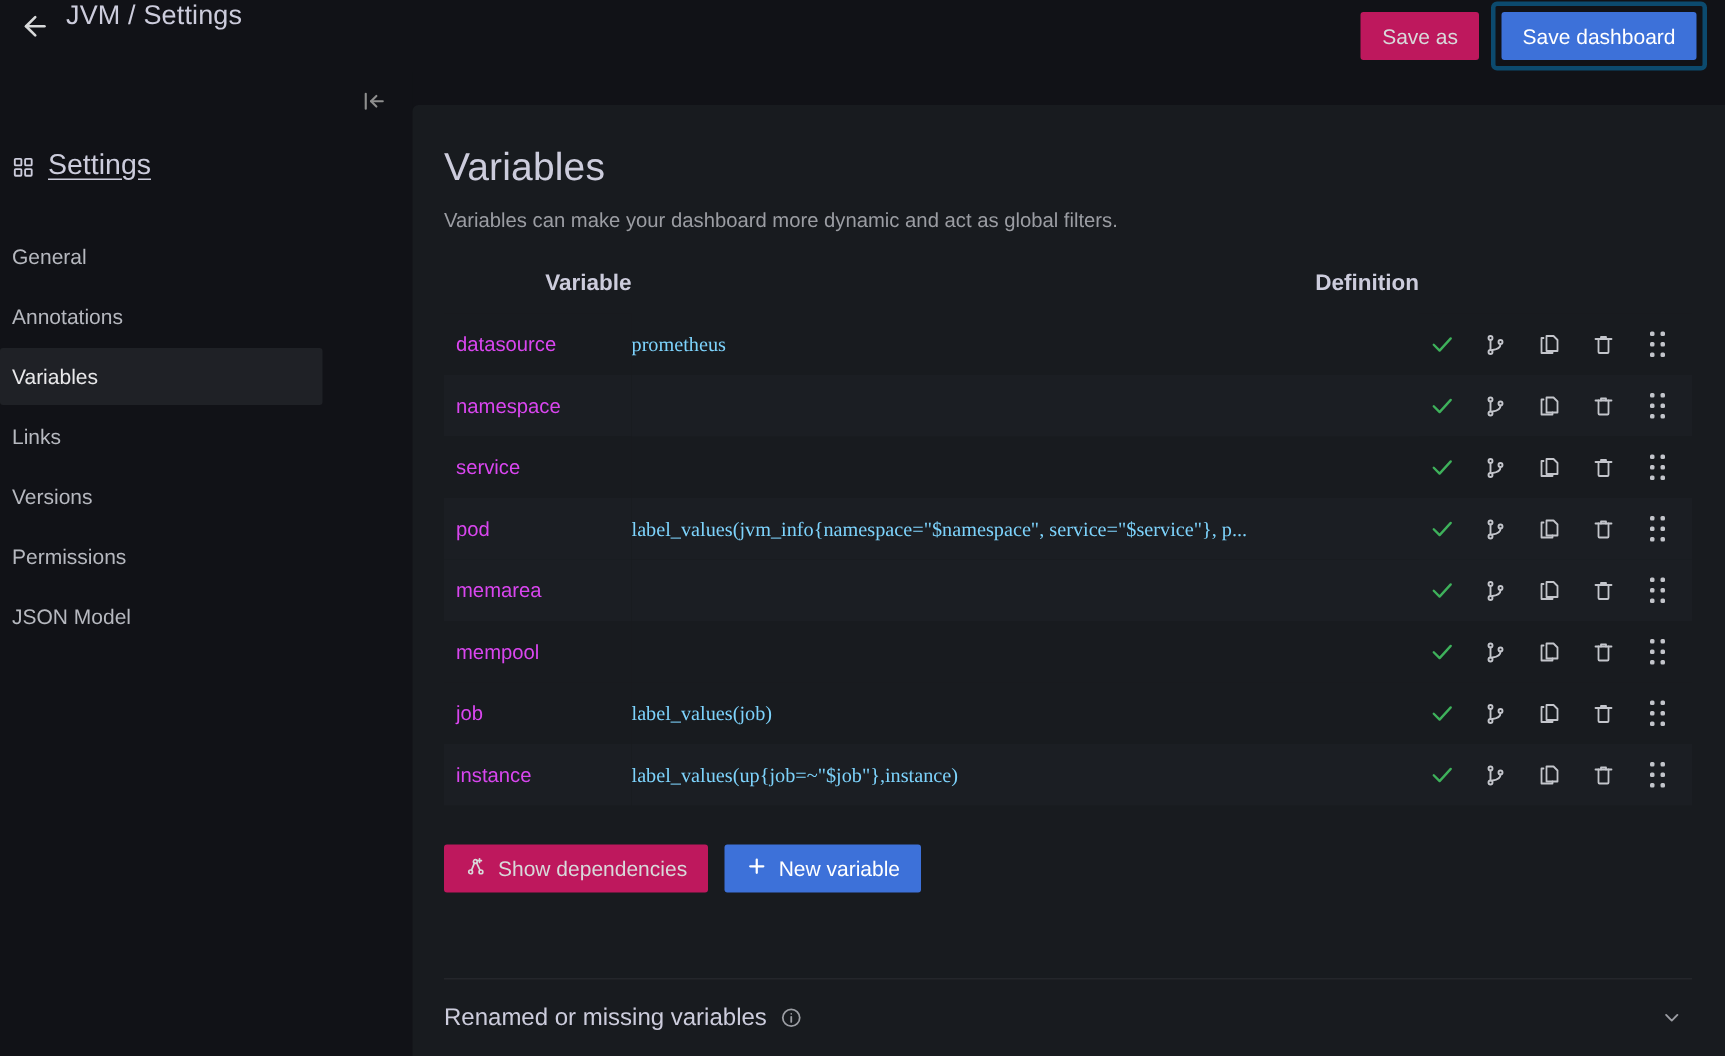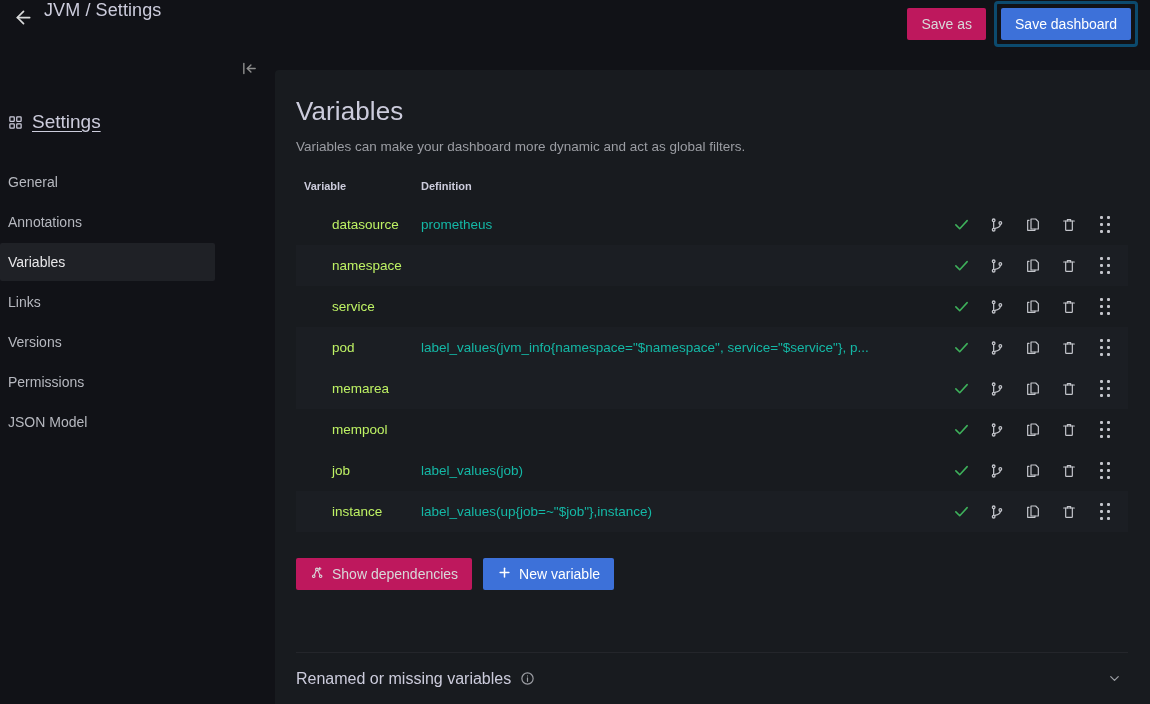--- a/index.html
+++ b/index.html
@@ -105,21 +105,21 @@
     display: flex; align-items: center; justify-content: center;
     color: #8e8e8e;
     cursor: pointer;
   }
 
   .settings-head {
     display: flex;
     align-items: center;
     gap: 9px;
     padding: 0 0 0 8px;
-    margin-top: 46px;
+    margin-top: 35px;
     height: 28px;
     cursor: pointer;
     width: max-content;
   }
   .settings-head .grid-icon { color: #ccccdc; display: flex; }
   .settings-head .settings-label {
     font-size: 19px;
     color: #ccccdc;
     text-decoration: underline;
     text-underline-offset: 3px;
@@ -168,52 +168,52 @@
   }
 
   
   .var-table {
     margin-top: 26px;
     width: 832px;
     border-collapse: collapse;
     table-layout: fixed;
   }
   .var-table th {
-    text-align: left;
-    font-size: 11px;
+    text-align: right;
+    font-size: 15px;
     font-weight: bold;
     color: #ccccdc;
     padding: 0 0 12px 0;
   }
   .th-variable   { width: 125px; padding-left: 8px !important; }
   .th-definition { width: 525px; }
   .th-actions    { width: 182px; }
 
   .var-table td {
     height: 41px;
     vertical-align: middle;
     font-size: 13.5px;
   }
   tr.var-row { background: #181b1f; }
   tr.var-row.alt { background: #1b1e23; }
 
   .td-variable { padding-left: 8px; }
   .var-link {
-    color: #bef264;
+    color: #d946ef;
     cursor: pointer;
     font-size: 13.5px;
-    margin-left: 28px;
   }
   .td-definition {
-    color: #14b8a6;
+    color: #7dd3fc;
     padding-right: 14px;
     white-space: nowrap;
     overflow: hidden;
     text-overflow: ellipsis;
     font-size: 13.5px;
+    font-family: Liberation Serif, serif;
   }
   .td-actions { padding-right: 4px; }
 
   .row-actions {
     display: flex;
     align-items: center;
     justify-content: flex-end;
     gap: 18px;
     padding-right: 10px;
   }

